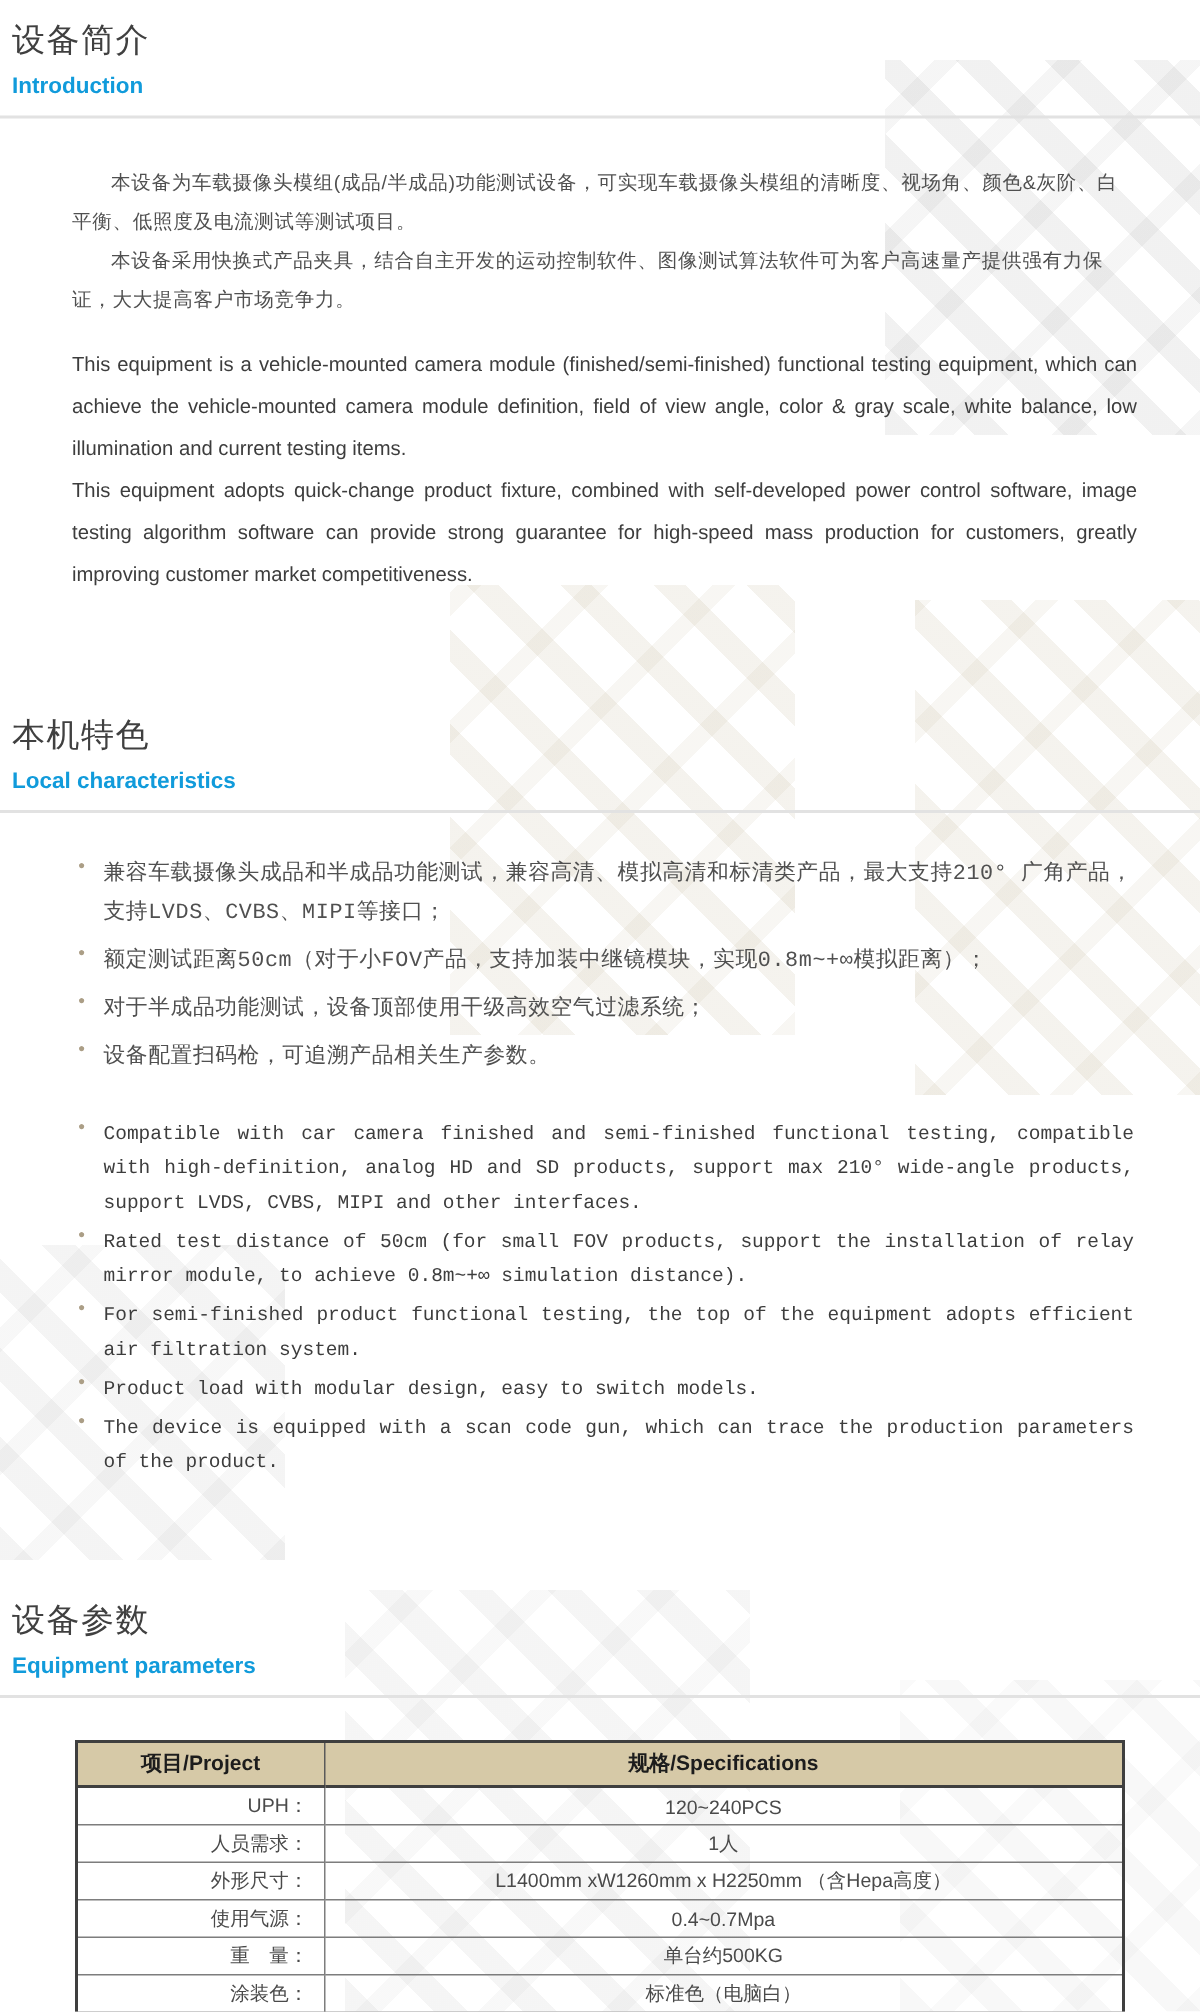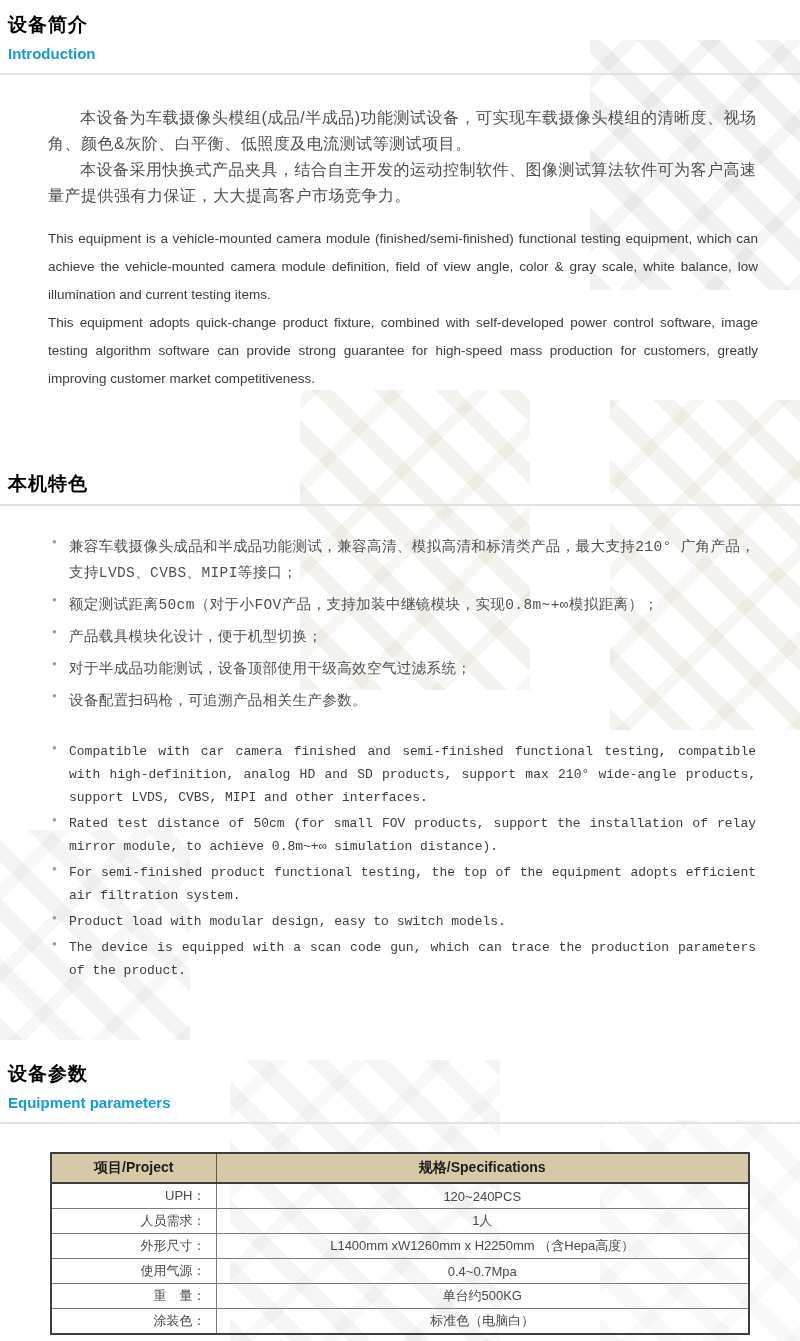--- a/index.html
+++ b/index.html
@@ -17,27 +17,27 @@
       repeating-linear-gradient(45deg, rgba(120,120,120,0.10) 0 16px, transparent 16px 42px),
       repeating-linear-gradient(-45deg, rgba(120,120,120,0.07) 0 12px, transparent 12px 58px);
   }
   .wm-tan {
     background:
       repeating-linear-gradient(45deg, rgba(176,160,122,0.13) 0 15px, transparent 15px 44px),
       repeating-linear-gradient(-45deg, rgba(176,160,122,0.09) 0 11px, transparent 11px 60px);
   }
 
   
-  .h-zh { font-size:19px; font-weight:bold; color:#000000; margin:0 0 7px 8px; letter-spacing:1px; }
+  .h-zh { font-size:22px; font-weight:normal; color:#404040; margin:0 0 7px 8px; letter-spacing:1px; }
   .h-en { font-size:15px; font-weight:bold; color:#119bdb; margin:0 0 11px 8px; }
   .rule-light { height:2px; background:#e2e2e2; width:800px; }
 
   
   .zh-paras { margin:30px 42px 0 48px; }
-  .zh-paras p { font-size:16px; line-height:26px; color:#505050; text-indent:2em; letter-spacing:0.5px; }
+  .zh-paras p { font-size:13px; line-height:26px; color:#505050; text-indent:2em; letter-spacing:0.5px; }
   .en-paras { margin:16px 42px 0 48px; }
   .en-paras p { font-size:13.5px; line-height:28px; color:#3d3d3d; text-align:justify; }
 
   
   .blist { list-style:none; margin:0;font-family:Liberation Mono, monospace; }
   .blist li { position:relative; padding-left:17px; }
   .blist li::before { content:"●"; position:absolute; left:0; top:0.45em; font-size:8px; color:#ab9e86; line-height:1; }
   .blist-zh { margin:28px 40px 0 52px; }
   .blist-zh li { font-size:14.5px; line-height:26px; color:#505050; letter-spacing:0.4px; margin-bottom:6px; }
   .blist-en { margin:26px 44px 0 52px; }
@@ -89,27 +89,27 @@
 
     <p>This equipment is a vehicle-mounted camera module (finished/semi-finished) functional testing equipment, which can achieve the vehicle-mounted camera module definition, field of view angle, color &amp; gray scale, white balance, low illumination and current testing items.</p>
         <p>This equipment adopts quick-change product fixture, combined with self-developed power control software, image testing algorithm software can provide strong guarantee for high-speed mass production for customers, greatly improving customer market competitiveness.</p>
       </div>
   </div>
 
   <div class="gap-features"></div>
 
   <div>
     <div class="h-zh">本机特色</div>
+    <div class="h-en">Local characteristics</div>
     <div class="rule-light"></div>
 
     <ul class="blist blist-zh">
 
     <li>兼容车载摄像头成品和半成品功能测试，兼容高清、模拟高清和标清类产品，最大支持210° 广角产品，支持LVDS、CVBS、MIPI等接口；</li>
         <li>额定测试距离50cm（对于小FOV产品，支持加装中继镜模块，实现0.8m~+∞模拟距离）；</li>
-        <li>产品载具模块化设计，便于机型切换；</li>
         <li>对于半成品功能测试，设备顶部使用干级高效空气过滤系统；</li>
         <li>设备配置扫码枪，可追溯产品相关生产参数。</li>
       </ul>
     <ul class="blist blist-en">
 
     <li>Compatible with car camera finished and semi-finished functional testing, compatible with high-definition, analog HD and SD products, support max 210° wide-angle products, support LVDS, CVBS, MIPI and other interfaces.</li>
         <li>Rated test distance of 50cm (for small FOV products, support the installation of relay mirror module, to achieve 0.8m~+∞ simulation distance).</li>
         <li>For semi-finished product functional testing, the top of the equipment adopts efficient air filtration system.</li>
         <li>Product load with modular design, easy to switch models.</li>
         <li>The device is equipped with a scan code gun, which can trace the production parameters of the product.</li>

